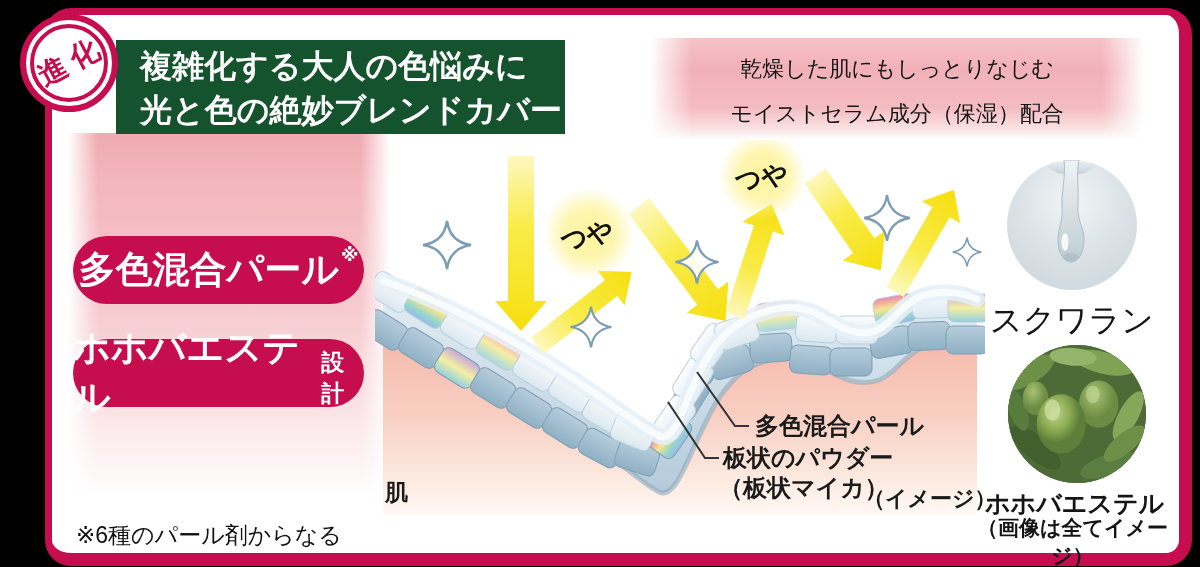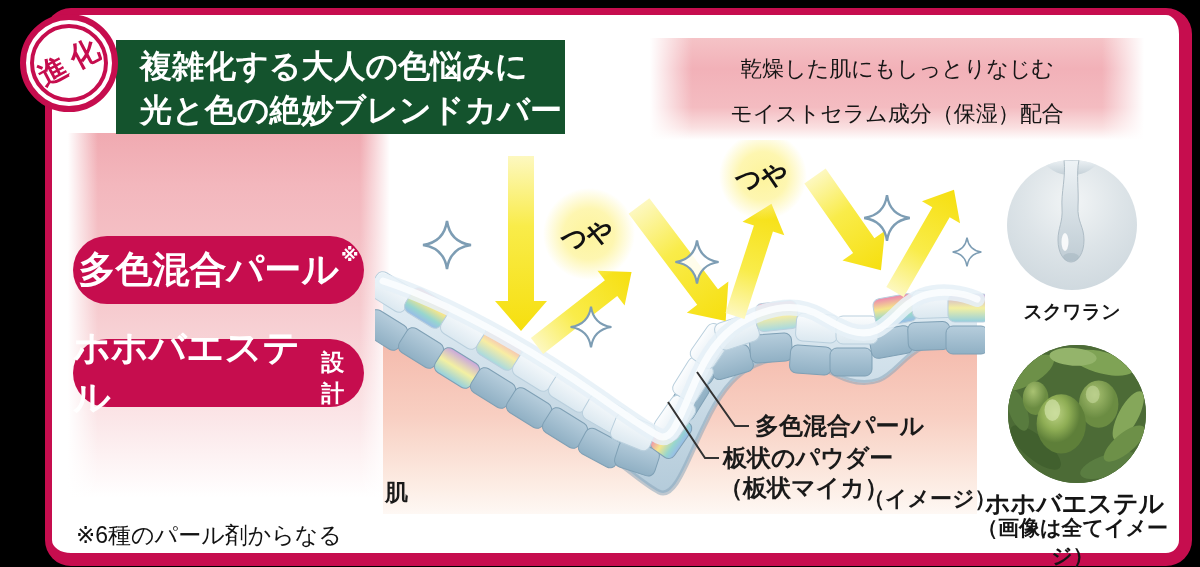--- a/index.html
+++ b/index.html
@@ -63,22 +63,22 @@
   }
   
   .diagram{position:absolute;left:375px;top:140px;width:610px;height:380px;}
   
   .ing-circle1{
     position:absolute;left:1007px;top:160px;width:130px;height:130px;border-radius:50%;
     background:radial-gradient(circle at 50% 32%,#f2f5f6 0%,#dde4e8 45%,#c8d3da 100%);
     overflow:hidden;
   }
   .ing-label1{
-    position:absolute;left:990px;top:299px;width:164px;text-align:center;
-    font-size:19px;font-weight:700;color:#151515;
+    position:absolute;left:990px;top:299px;width:164px;
+    font-size:32px;font-weight:400;color:#151515;
   }
   .ing-circle2{
     position:absolute;left:1008px;top:345px;width:138px;height:138px;border-radius:50%;
     overflow:hidden;background:#53743c;
   }
   .ing-label2{
     position:absolute;left:985px;top:487px;width:180px;text-align:left;
     font-size:25px;font-weight:600;color:#151515;
   }
   .img-note{

